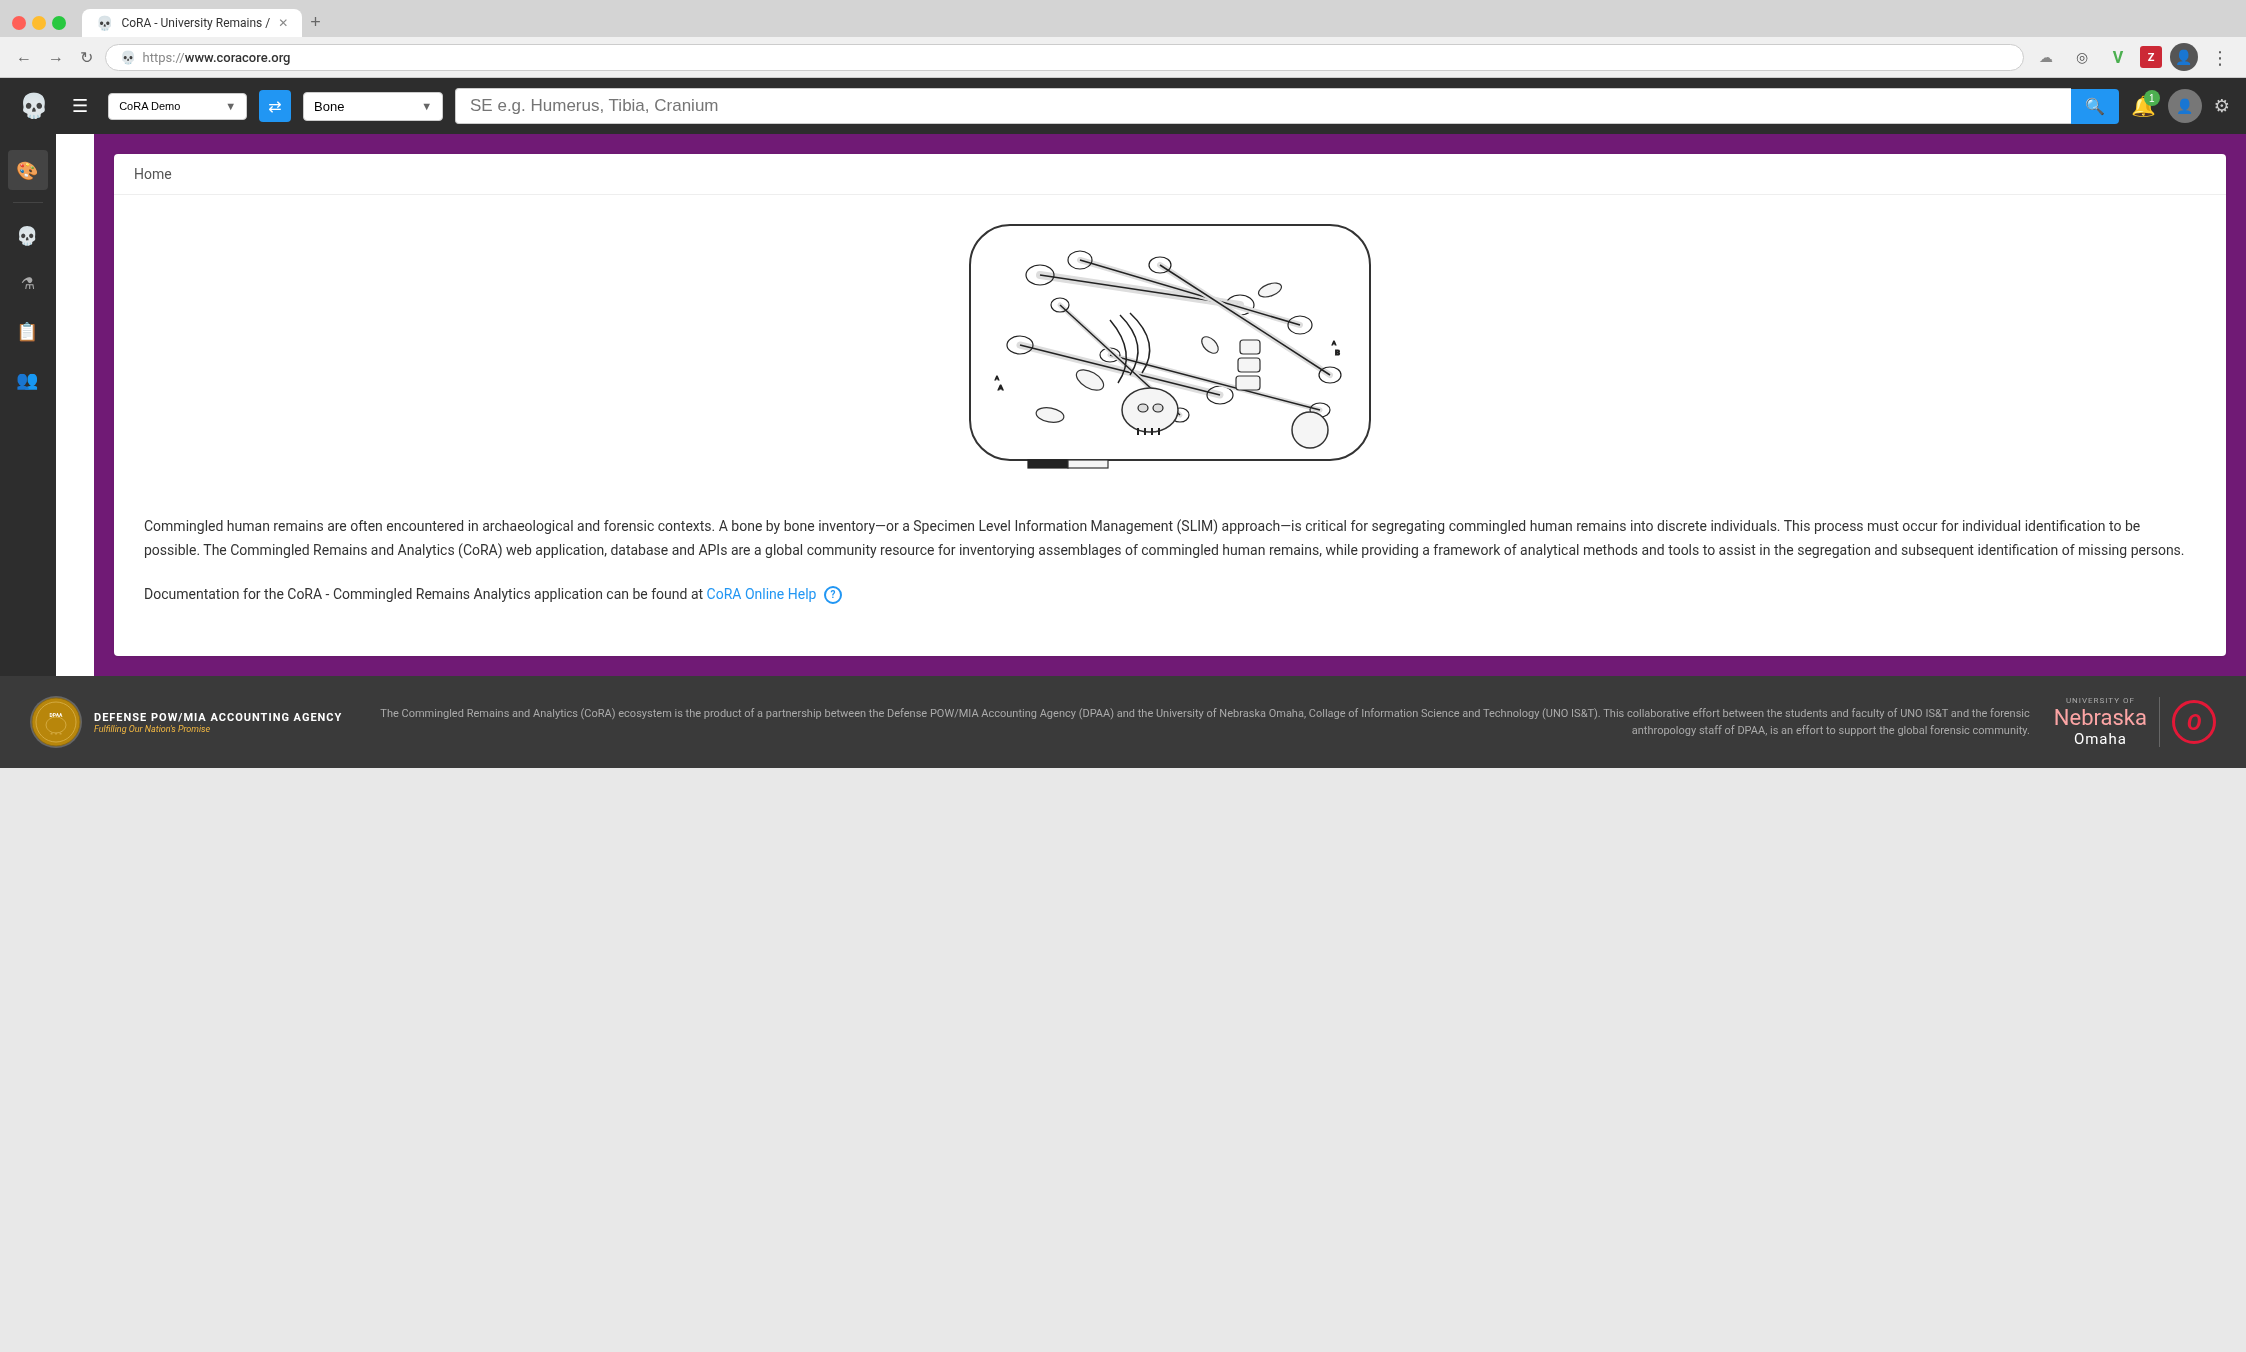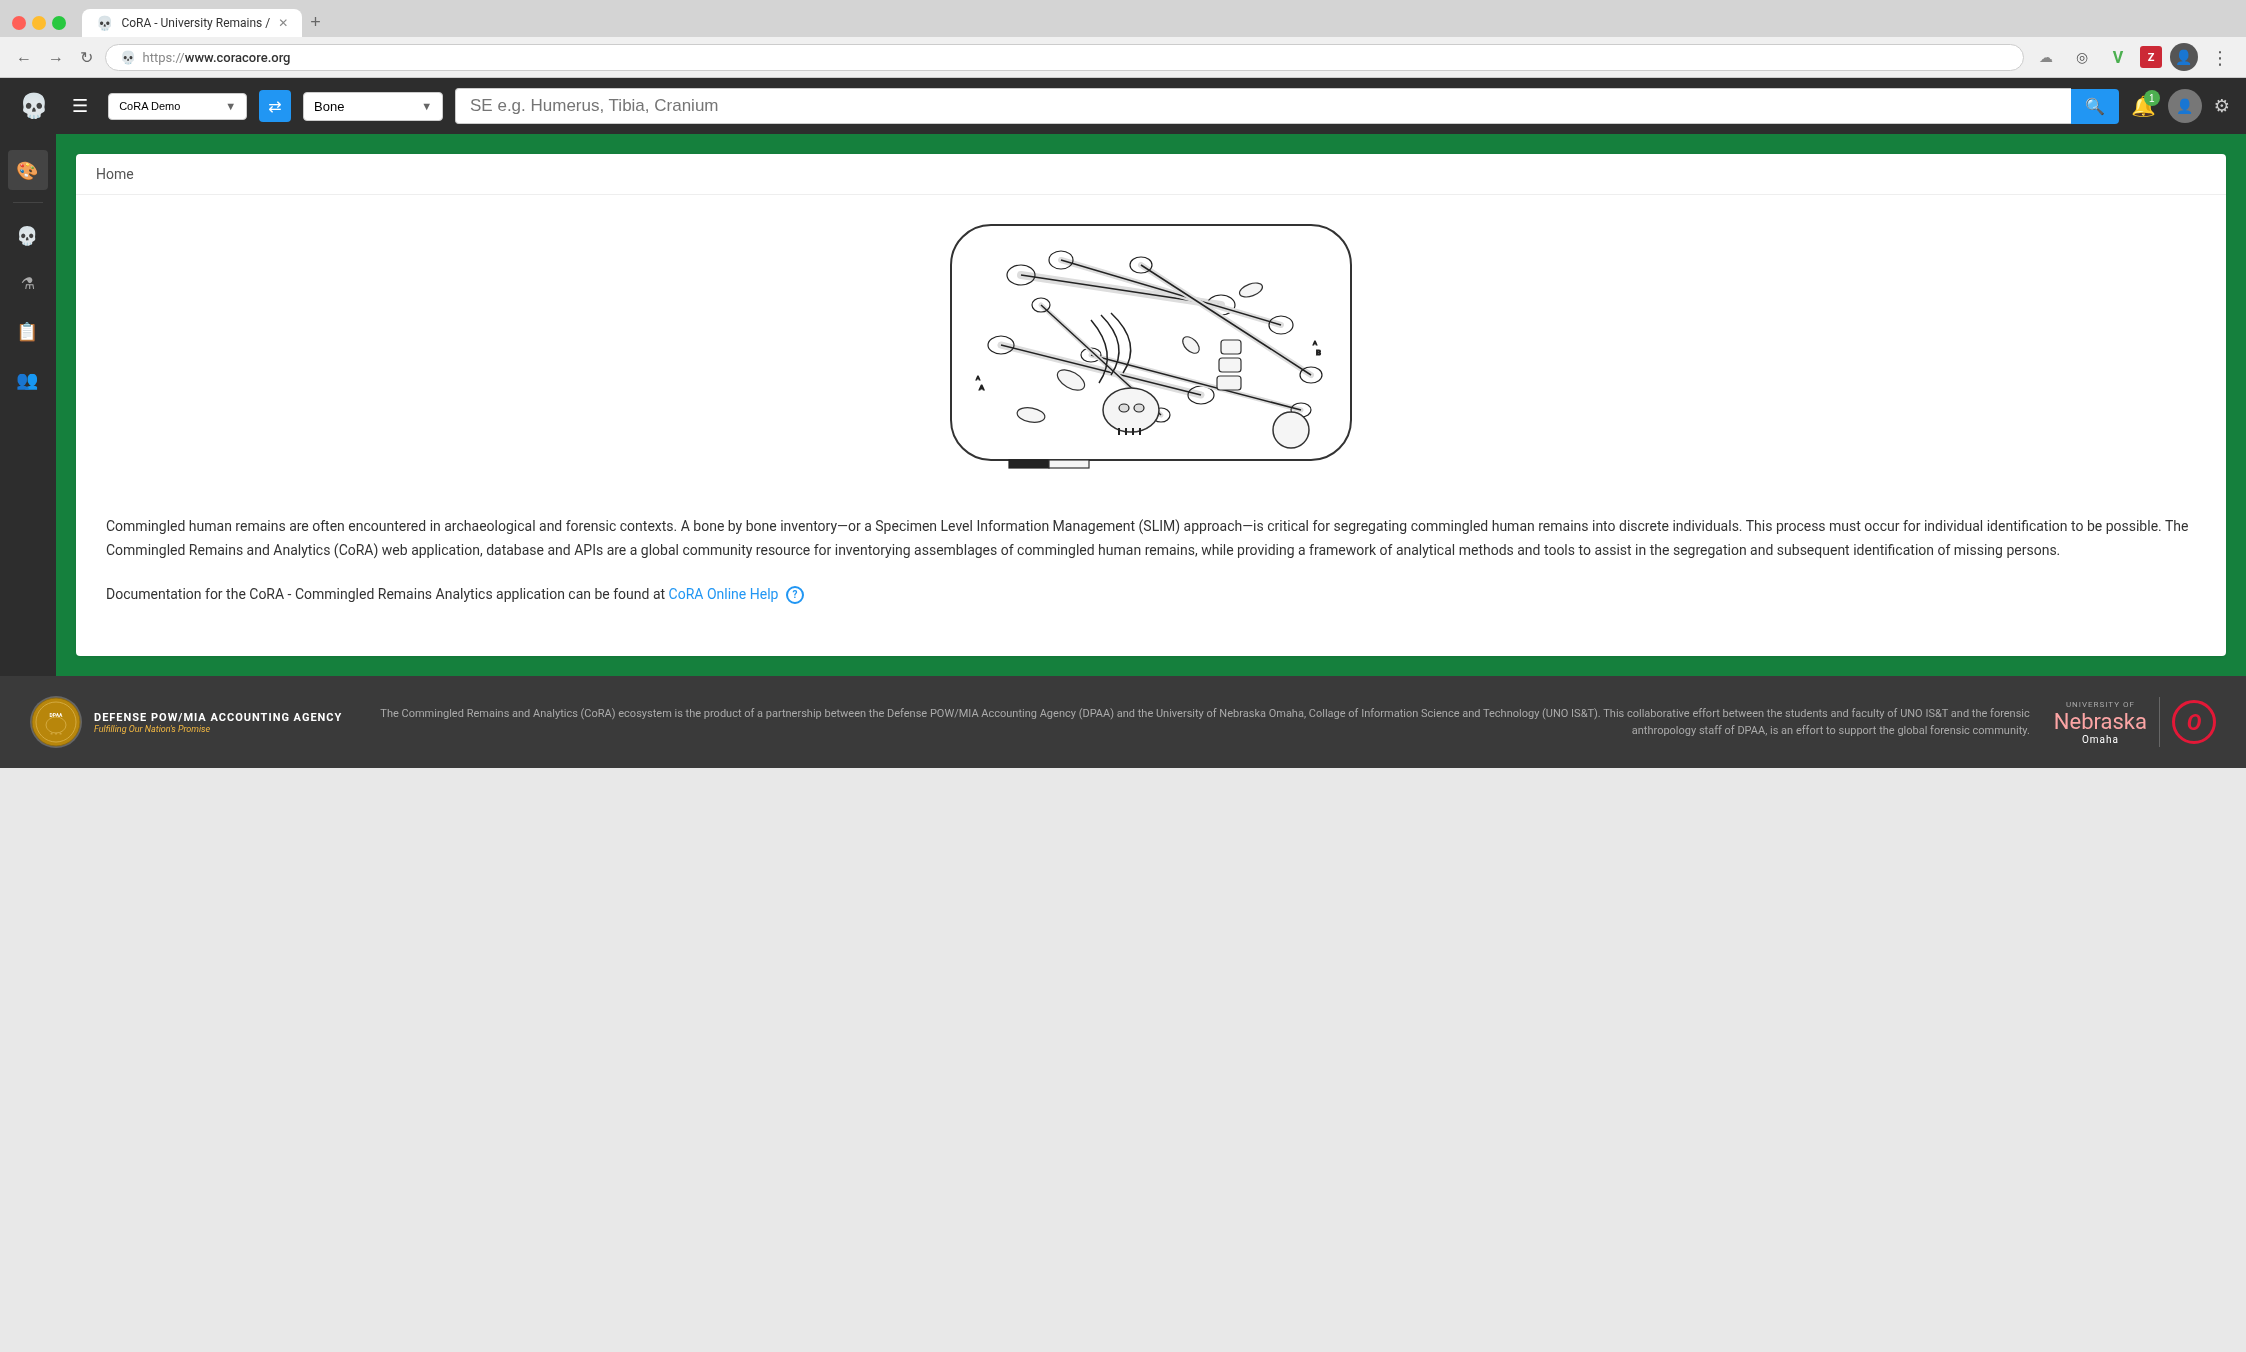--- a/index.html
+++ b/index.html
@@ -55,21 +55,21 @@
     .settings-btn { background: none; border: none; color: #ccc; font-size: 18px; cursor: pointer; }
 
     
     .app-body { display: flex; flex: 1; }
     .sidebar { background: #2d2d2d; width: 56px; display: flex; flex-direction: column; align-items: center; padding: 16px 0; gap: 8px; }
     .sidebar-item { width: 40px; height: 40px; display: flex; align-items: center; justify-content: center; border-radius: 4px; color: #aaa; font-size: 18px; cursor: pointer; }
     .sidebar-item:hover, .sidebar-item.active { background: #444; color: #fff; }
     .sidebar-divider { width: 30px; height: 1px; background: #444; margin: 4px 0; }
 
     
-    .main-content { flex: 1; background: #15803d; padding: 20px; overflow-y: auto; }
+    .main-content { flex: 1; background: #701a75; padding: 20px; overflow-y: auto; margin-left: 38px; }
     .content-card { background: #fff; border-radius: 4px; box-shadow: 0 1px 3px rgba(0,0,0,0.1); overflow: hidden; }
 
     
     .breadcrumb-bar { padding: 12px 20px; border-bottom: 1px solid #eee; display: flex; align-items: center; }
     .breadcrumb-text { color: #555; font-size: 14px; }
 
     
     .page-header { padding: 20px; text-align: center; position: relative; }
     .page-title { font-size: 26px; font-weight: 400; color: #333; }
     .help-btn { position: absolute; right: 20px; top: 50%; transform: translateY(-50%); width: 26px; height: 26px; border-radius: 50%; border: 2px solid #2196F3; color: #2196F3; display: flex; align-items: center; justify-content: center; font-size: 13px; font-weight: bold; cursor: pointer; }
@@ -91,21 +91,21 @@
     .app-footer { background: #3a3a3a; padding: 20px 30px; display: flex; align-items: center; gap: 24px; }
     .footer-logo-area { display: flex; align-items: center; gap: 12px; min-width: 180px; }
     .footer-seal { width: 52px; height: 52px; border-radius: 50%; background: #666; display: flex; align-items: center; justify-content: center; color: #fff; font-size: 10px; }
     .footer-agency { display: flex; flex-direction: column; }
     .footer-agency-name { color: #fff; font-size: 11px; font-weight: bold; letter-spacing: 1px; text-transform: uppercase; }
     .footer-agency-sub { color: #f4b942; font-size: 9px; font-style: italic; }
     .footer-text { color: #aaa; font-size: 11px; line-height: 1.6; flex: 1; text-align: right; }
     .footer-logos { display: flex; align-items: center; gap: 12px; }
     .footer-nebraska { display: flex; flex-direction: column; align-items: center; }
     .footer-nebraska-text { color: #fca5a5; font-size: 22px; font-weight: 400; }
-    .footer-nebraska-sub { color: #fff; font-size: 10px; letter-spacing: 1px; }
+    .footer-nebraska-sub { color: #fff; font-size: 15px; letter-spacing: 1px; }
     .footer-o { width: 44px; height: 44px; border-radius: 50%; border: 3px solid #e31837; display: flex; align-items: center; justify-content: center; color: #e31837; font-size: 22px; font-weight: bold; font-style: italic; }
     .footer-divider-v { width: 1px; height: 50px; background: #666; }
 
     
     .org-wrapper { position: relative; }
     .org-wrapper select { min-width: 100px; }
 
     
     .zotero-icon { background: #cc2936; color: #fff; border-radius: 3px; font-size: 11px; font-weight: bold; width: 22px; height: 22px; display: flex; align-items: center; justify-content: center; }
   </style>

